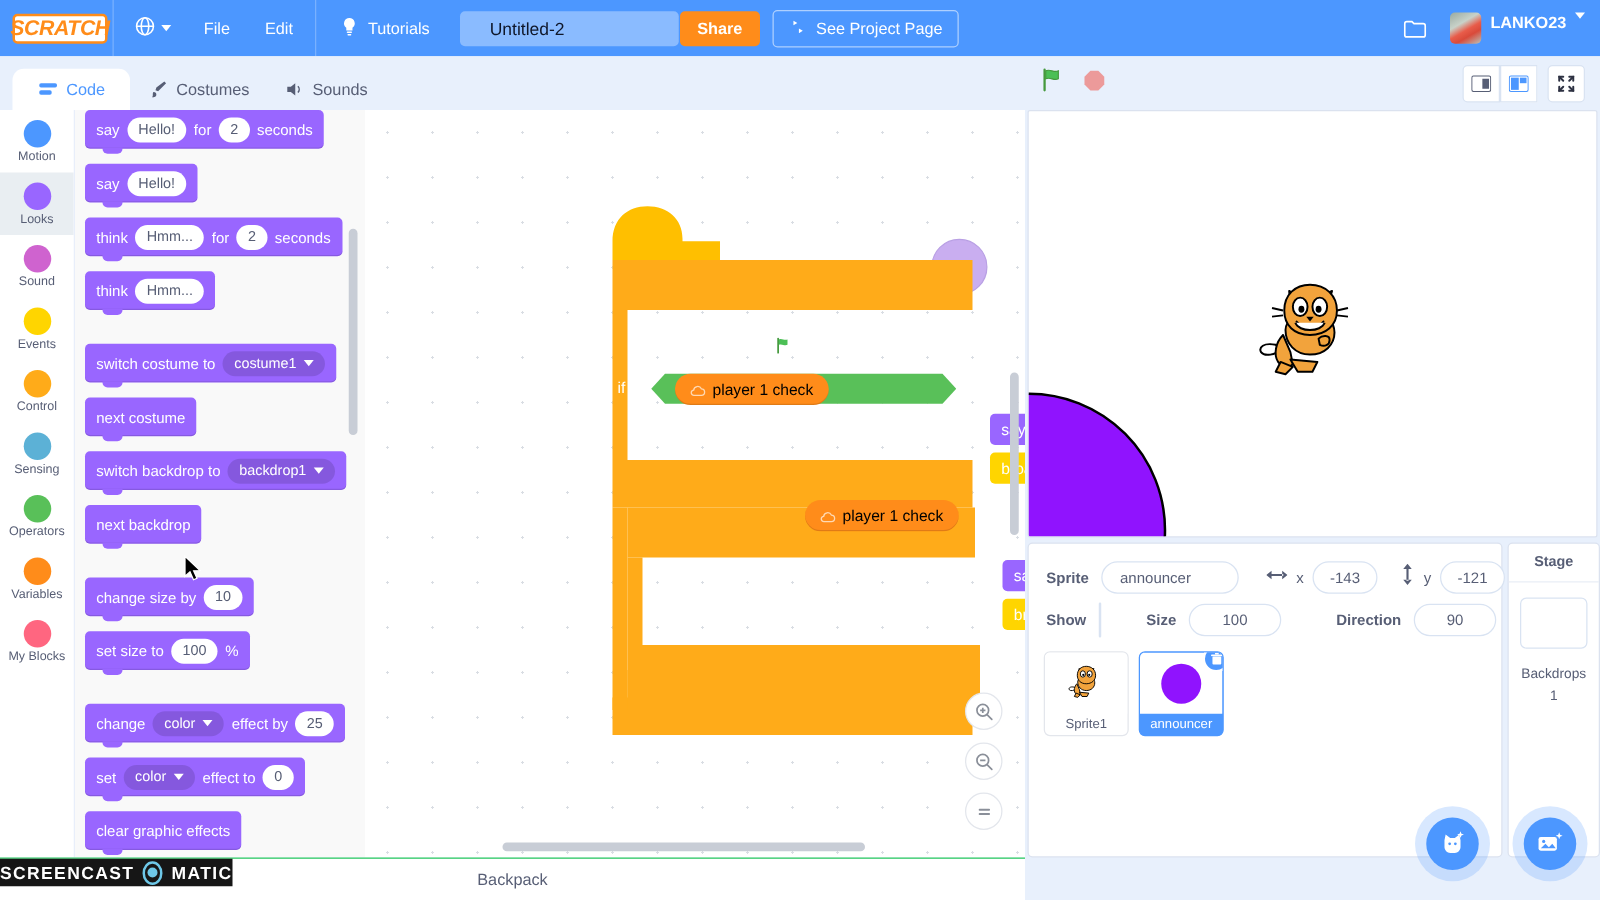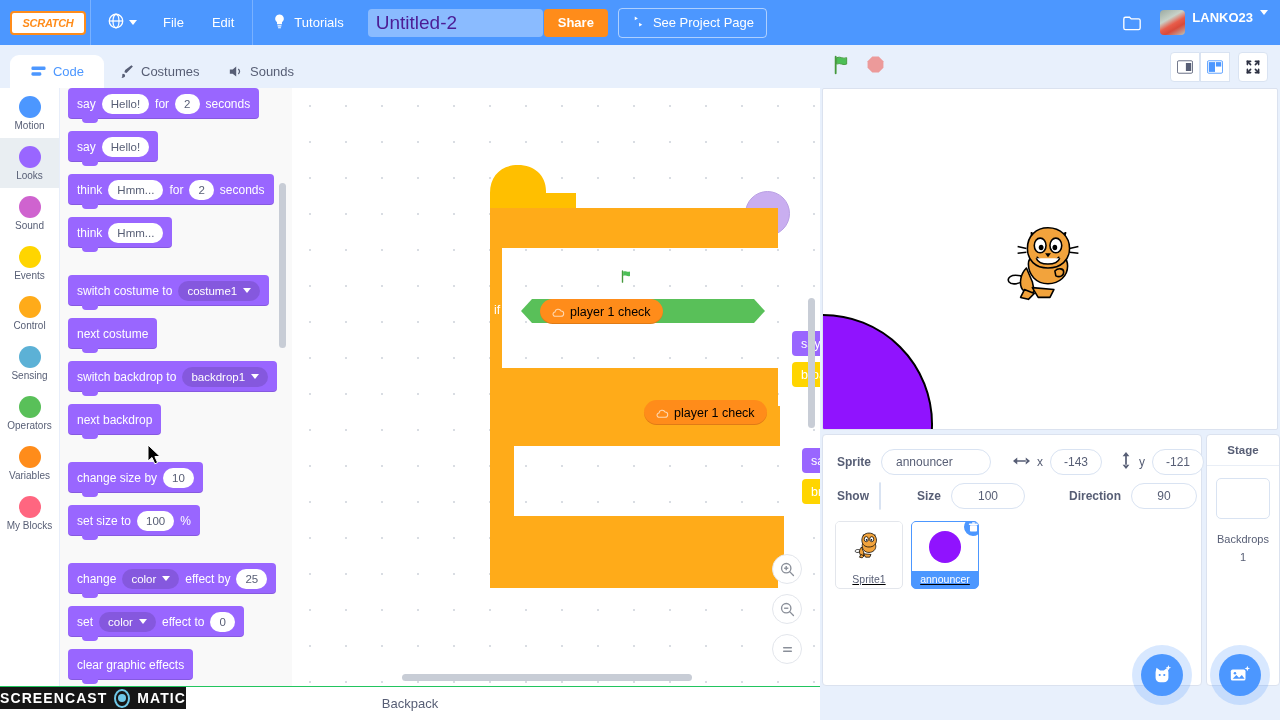--- a/index.html
+++ b/index.html
@@ -14,34 +14,34 @@
   
   .menubar {
     position: absolute; top: 0; left: 0; width: 1280px; height: 45px;
     background: #4c97ff; display: flex; align-items: center;
     color: #fff; font-size: 13px;
   }
   .scratch-logo {
     margin-left: 10px; width: 76px; height: 24px;
     background: #fff; border-radius: 4px;
     display: flex; align-items: center; justify-content: center;
-    color: #ff8c1a; font-weight: bold; font-size: 11px;
+    color: #ff8c1a; font-weight: bold; font-size: 17px;
     letter-spacing: -0.3px; font-style: italic;
     border: 2px solid #ff8c1a;
   }
   .mb-divider { width: 1px; height: 45px; background: rgba(255,255,255,0.25); margin: 0 4px; }
   .globe-group { display: flex; align-items: center; gap: 4px; padding: 0 12px; cursor: pointer; }
   .globe-icon { width: 18px; height: 18px; }
   .caret { width: 0; height: 0; border-left: 4px solid transparent; border-right: 4px solid transparent; border-top: 5px solid #fff; }
   .mb-item { padding: 0 14px; height: 45px; display: flex; align-items: center; cursor: pointer; font-size: 13px; }
   .tutorials-group { display: flex; align-items: center; gap: 6px; padding: 0 14px; cursor: pointer; }
   .title-input {
     margin-left: 10px; width: 175px; height: 28px;
     background: rgba(255,255,255,0.35); border: none; border-radius: 4px;
-    color: #4c1d95; font-size: 19px; padding: 0 8px;
+    color: #0f172a; font-size: 14px; padding: 0 24px;
     font-family: "Liberation Sans", sans-serif;
   }
   .share-btn {
     margin-left: 1px; background: #ff8c1a; color: #fff; border: none;
     border-radius: 4px; height: 28px; padding: 0 14px; font-size: 13px;
     font-weight: bold; cursor: pointer; font-family: "Liberation Sans", sans-serif;
   }
   .project-page-btn {
     margin-left: 10px; background: transparent; color: #fff;
     border: 1px solid rgba(255,255,255,0.55); border-radius: 4px;
@@ -208,21 +208,21 @@
   .sp-num { width: 52px; text-align: center; padding: 0; }
   .sp-axis { font-size: 12px; color: #575e75; margin: 0 7px; }
   .showbtns { display: flex; border: 1px solid #d9e3f2; border-radius: 4px; overflow: hidden; margin-right: 30px; }
   .showbtn { width: 32px; height: 26px; display: flex; align-items: center; justify-content: center; cursor: pointer; background: #fff; }
   .showbtn.on { background: #e9f1fc; }
 
   .sprite-list { padding: 8px 12px; display: flex; gap: 8px; }
   .sprite-card {
     position: relative; width: 68px; height: 68px; border-radius: 5px;
     border: 1px solid #e3e6ec; background: #fff; cursor: pointer;
-    display: flex; flex-direction: column; align-items: center; overflow: hidden; text-decoration: underline;
+    display: flex; flex-direction: column; align-items: center; overflow: hidden;
   }
   .sprite-card.selected { background: #4c97ff; border-color: #4c97ff; }
   .sprite-thumb { flex: 1; width: 100%; display: flex; align-items: center; justify-content: center; background: #fff; }
   .sprite-name { font-size: 10.5px; color: #575e75; padding: 2px 0 3px; width: 100%; text-align: center; }
   .sprite-card.selected .sprite-name { color: #fff; }
   .del-badge {
     position: absolute; right: -6px; top: -6px; width: 22px; height: 22px;
     border-radius: 50%; background: #4c97ff; border: 2px solid #fff;
     display: flex; align-items: center; justify-content: center; cursor: pointer;
   }

